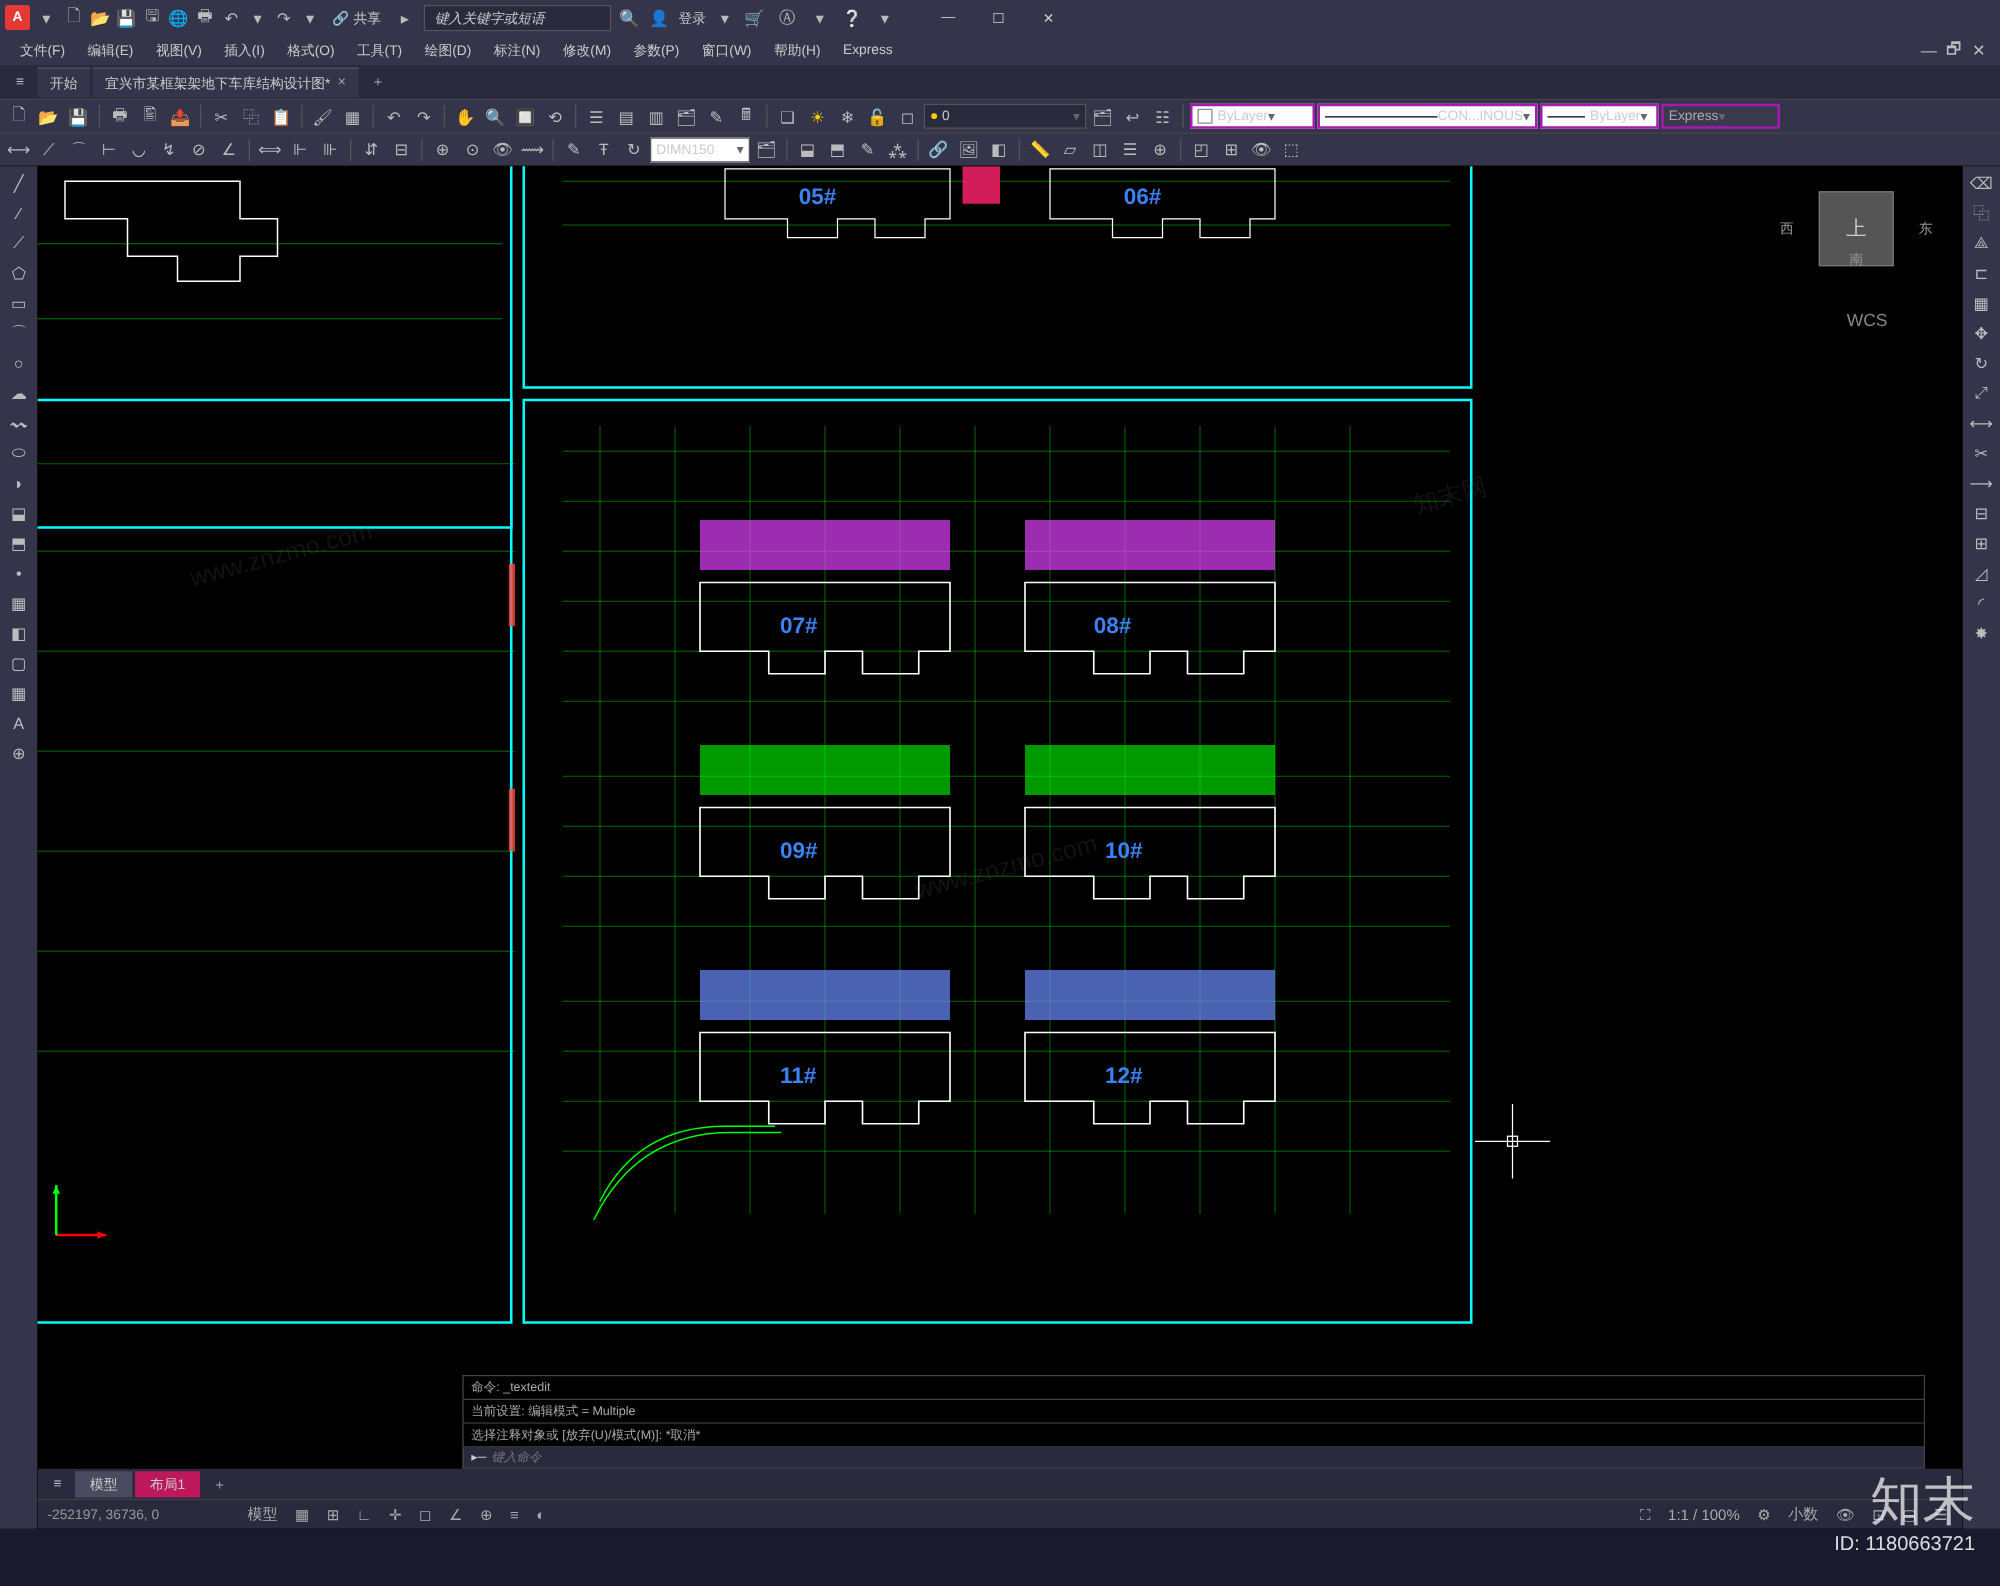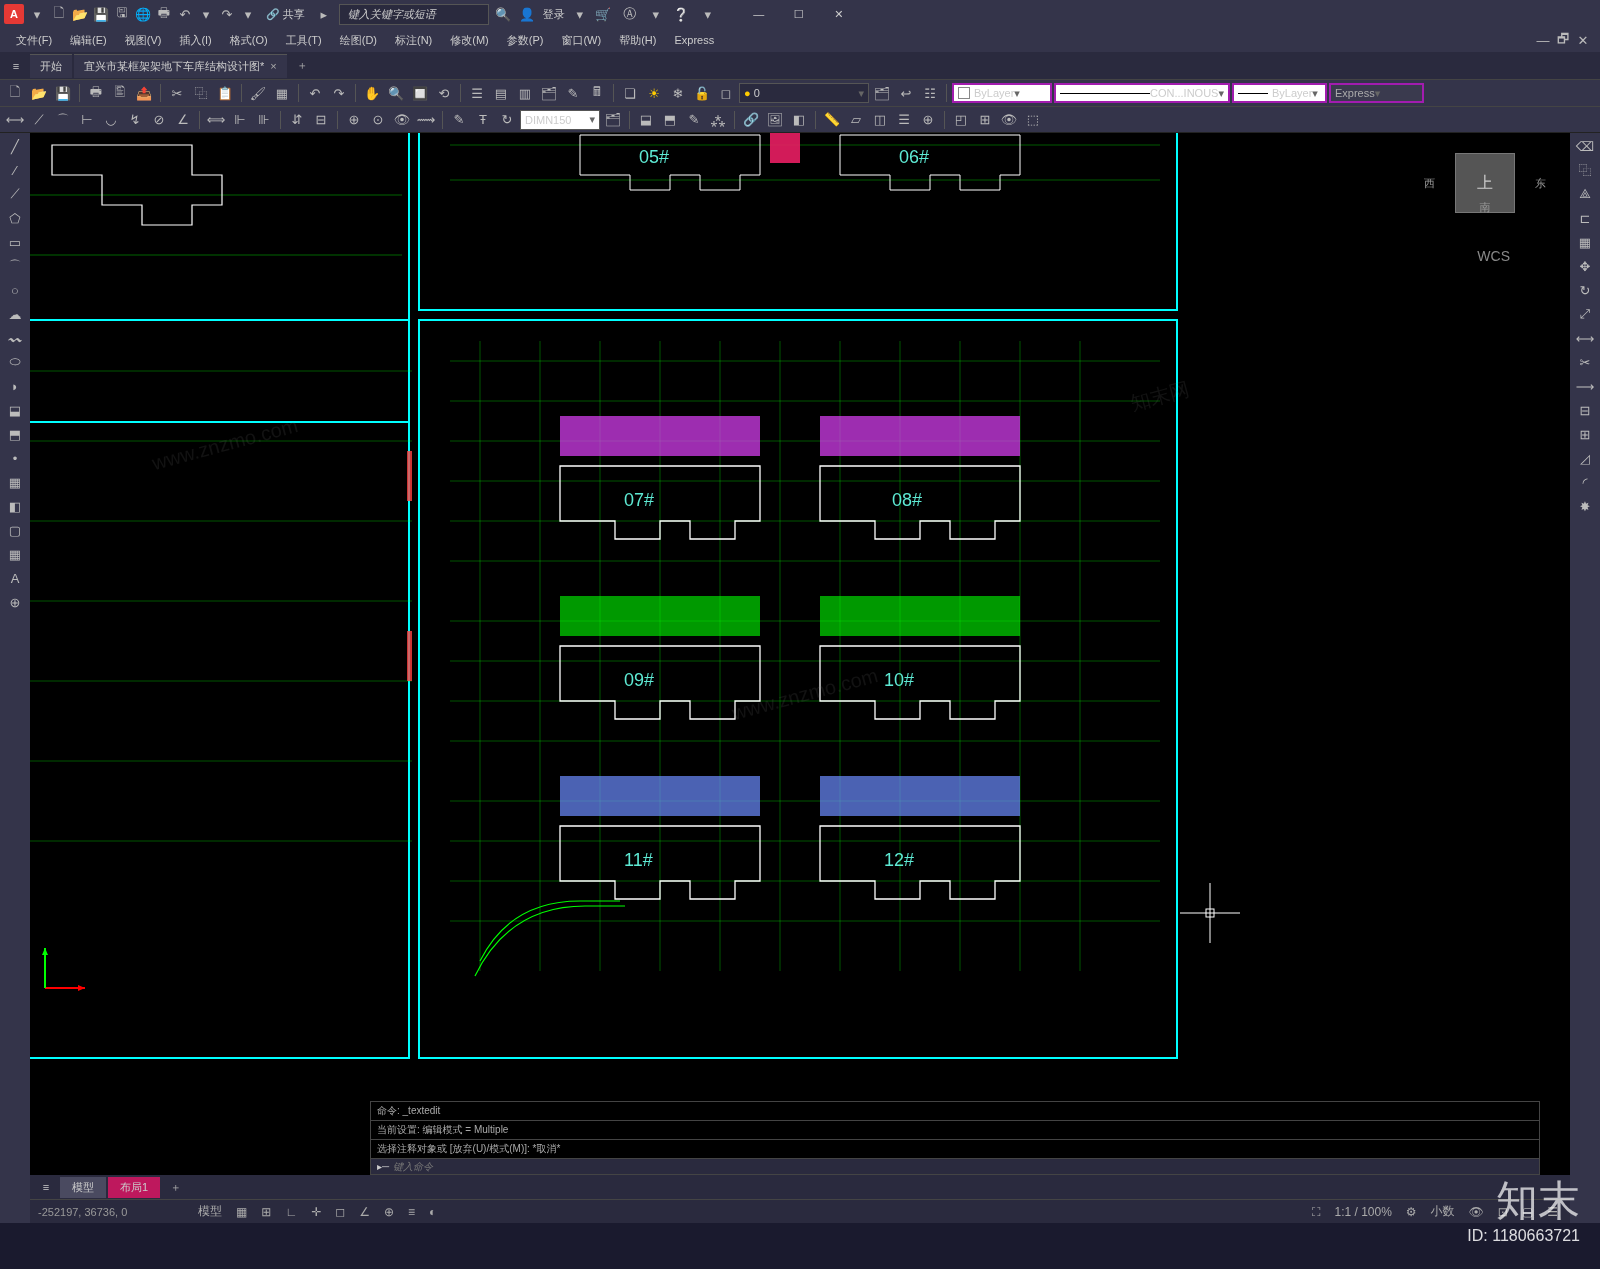--- a/index.html
+++ b/index.html
@@ -38,21 +38,21 @@
 .side-btn{width:24px;height:22px;display:flex;align-items:center;justify-content:center;color:#bbb;font-size:13px}
 .canvas{flex:1;background:#000;position:relative;overflow:hidden}
 .viewcube{position:absolute;right:40px;top:10px;width:90px;text-align:center}
 .viewcube-cube{width:60px;height:60px;background:#555;margin:10px auto;position:relative;display:flex;align-items:center;justify-content:center;font-size:16px;color:#ccc;border:1px solid #777}
 .viewcube-n{position:absolute;top:-2px;left:50%;transform:translateX(-50%);color:#999}
 .viewcube-s{position:absolute;bottom:-2px;left:50%;transform:translateX(-50%);color:#999}
 .viewcube-w{position:absolute;left:-16px;top:50%;transform:translateY(-50%);color:#999}
 .viewcube-e{position:absolute;right:-16px;top:50%;transform:translateY(-50%);color:#999}
 .wcs{position:absolute;right:60px;top:115px;color:#888;font-size:14px}
 .dwg-frame{position:absolute;border:2px solid #0ff}
-.bldg-label{color:#5eead4;font-size:18px;font-weight:normal;text-align:center;padding:4px}
+.bldg-label{color:#3b82f6;font-size:18px;font-weight:bold;text-align:center;padding:4px}
 .ucs-icon{position:absolute;left:10px;bottom:230px;width:50px;height:50px}
 .ucs-icon svg{width:50px;height:50px}
 .cmdline{position:absolute;left:340px;bottom:48px;right:30px;background:#2a2a3e;border:1px solid #444}
 .cmd-hist{background:#000000;padding:2px 6px;color:#aaa;font-size:10px;border-bottom:1px solid #444}
 .cmd-input-row{display:flex;align-items:center;padding:2px 6px}
 .cmd-prompt{color:#ccc;font-size:10px;margin-right:4px}
 .cmd-input{flex:1;background:transparent;border:none;color:#ccc;font-size:10px;font-style:italic}
 .model-tabs{position:absolute;left:0;bottom:24px;right:0;height:24px;background:#2a2a3e;display:flex;align-items:center;gap:2px;padding-left:4px}
 .model-tab{padding:3px 12px;background:#be185d;color:#ccc}
 .model-tab.active{background:#4a4a60}
@@ -373,21 +373,21 @@
           <rect x="140" y="455" width="200" height="40"></rect>
             <rect x="400" y="455" width="200" height="40"></rect>
         </g>
 
         <g stroke="#0f0" stroke-width="1.2" fill="none">
           <path d="M60 640 q30 -60 100 -60 h40"></path>
           <path d="M55 655 q34 -70 110 -70 h40"></path>
         </g>
       </svg>
       <div class="bldg-label" style="position:absolute;left:200px;top:165px">07#</div>
-      <div class="bldg-label" style="position:absolute;left:468px;top:165px">08#</div>
+      <div class="bldg-label" style="position:absolute;left:451px;top:165px">08#</div>
       <div class="bldg-label" style="position:absolute;left:200px;top:345px">09#</div>
       <div class="bldg-label" style="position:absolute;left:460px;top:345px">10#</div>
       <div class="bldg-label" style="position:absolute;left:200px;top:525px">11#</div>
       <div class="bldg-label" style="position:absolute;left:460px;top:525px">12#</div>
     </div>
 
     <div class="dwg-frame" style="left:-400px;top:186px;width:780px;height:740px">
       <svg class="grid" style="left:380;top:0" width="400" height="740">
         <g stroke="#0f0" stroke-width="0.4" opacity="0.85">
           <line x1="0" y1="50" x2="400" y2="50"></line>

